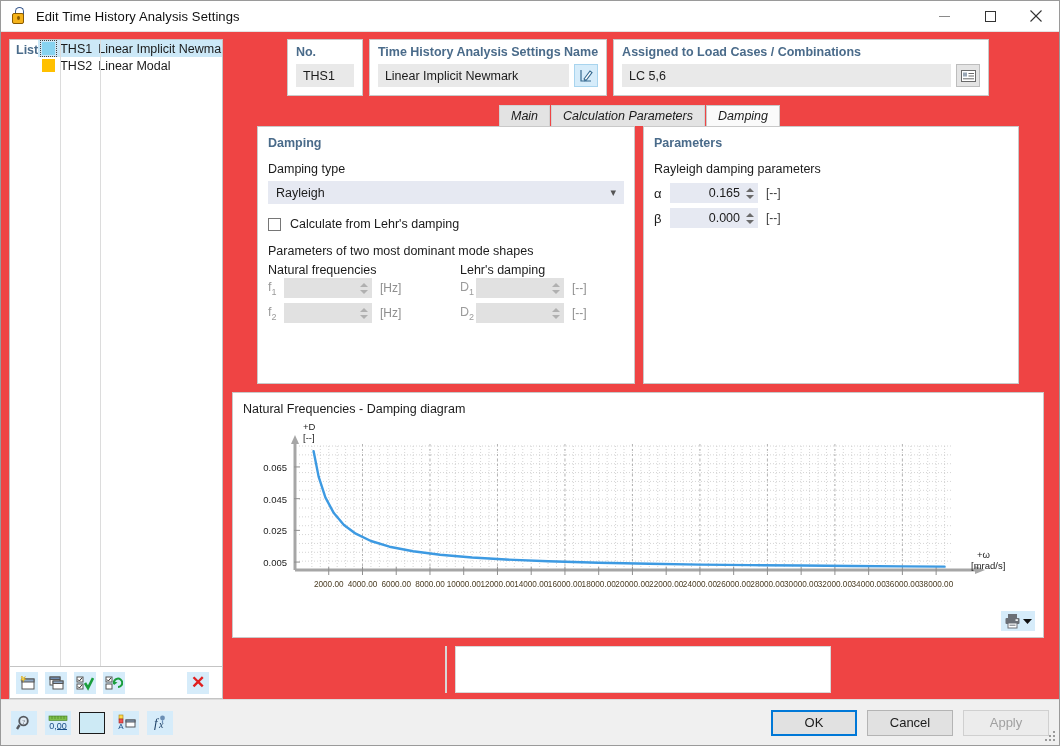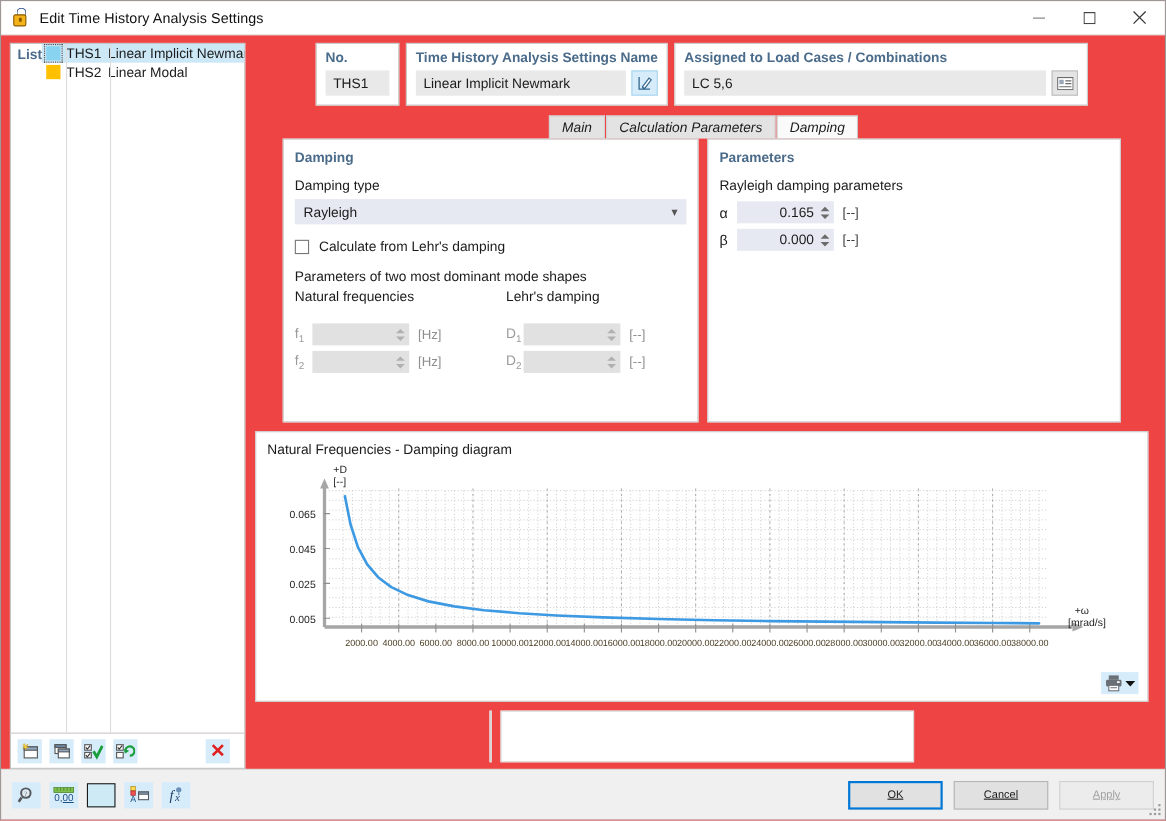--- a/index.html
+++ b/index.html
@@ -149,21 +149,21 @@
     font-size:12.5px; justify-content:space-between; margin-bottom:13px;
   }
   .chev { color:#555; font-size:11px; }
   .checkrow { display:flex; align-items:center; margin-bottom:13px; }
   .cbox {
     width:13px; height:13px; border:1px solid #767676; background:#fff;
     margin-right:9px; flex:0 0 13px;
   }
   .grp-title { font-size:12.5px; margin-bottom:5px; }
   .cols { display:flex; }
-  .colhdr { font-size:12.5px; margin-bottom:16px; }
+  .colhdr { font-size:12.5px; margin-bottom:0; }
   .col-left { width:192px; flex:0 0 192px; }
   .numrow { display:flex; align-items:center; height:22px; margin-bottom:3px; }
   .sub-label {
     font-size:12.5px; color:#9b9b9b; width:16px; flex:0 0 16px;
   }
   .sub-label sub { font-size:9px; }
   .spin {
     width:88px; height:20px; background:#e1e1e1;
     display:flex; align-items:center; justify-content:flex-end;
     padding-right:3px; font-size:12.5px; color:#1b1b1b; position:relative;
@@ -211,21 +211,21 @@
     border:1px solid transparent;
   }
   .foot-swatch {
     width:26px; height:22px; background:#cdeaf5; border:1px solid #1b1b1b;
     margin-right:8px;
   }
   .foot-spacer { flex:1; }
   .dlg-btn {
     width:86px; height:26px; margin-left:10px;
     display:flex; align-items:center; justify-content:center;
-    font-size:10px; background:#e1e1e1; border:1px solid #b4b4b4;text-decoration:underline;
+    font-size:13px; background:#e1e1e1; border:1px solid #b4b4b4;
   }
   .dlg-btn.default { border:2px solid #0078d7; background:#e1e1e1; }
   .dlg-btn.disabled { color:#a0a0a0; border:1px solid #d0d0d0; background:#ececec; }
   .resize-grip { position:absolute; right:3px; bottom:3px; width:12px; height:12px; }
 </style>
 </head>
 <body>
 
 <div class="window">
 

